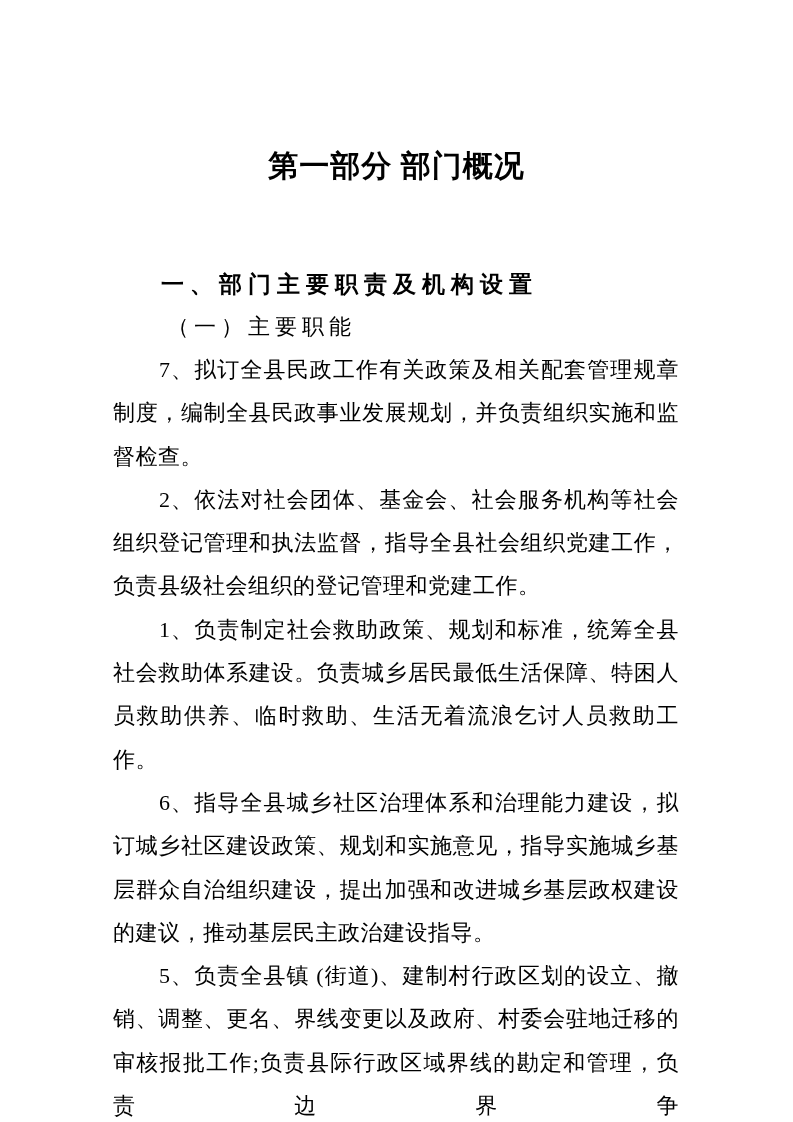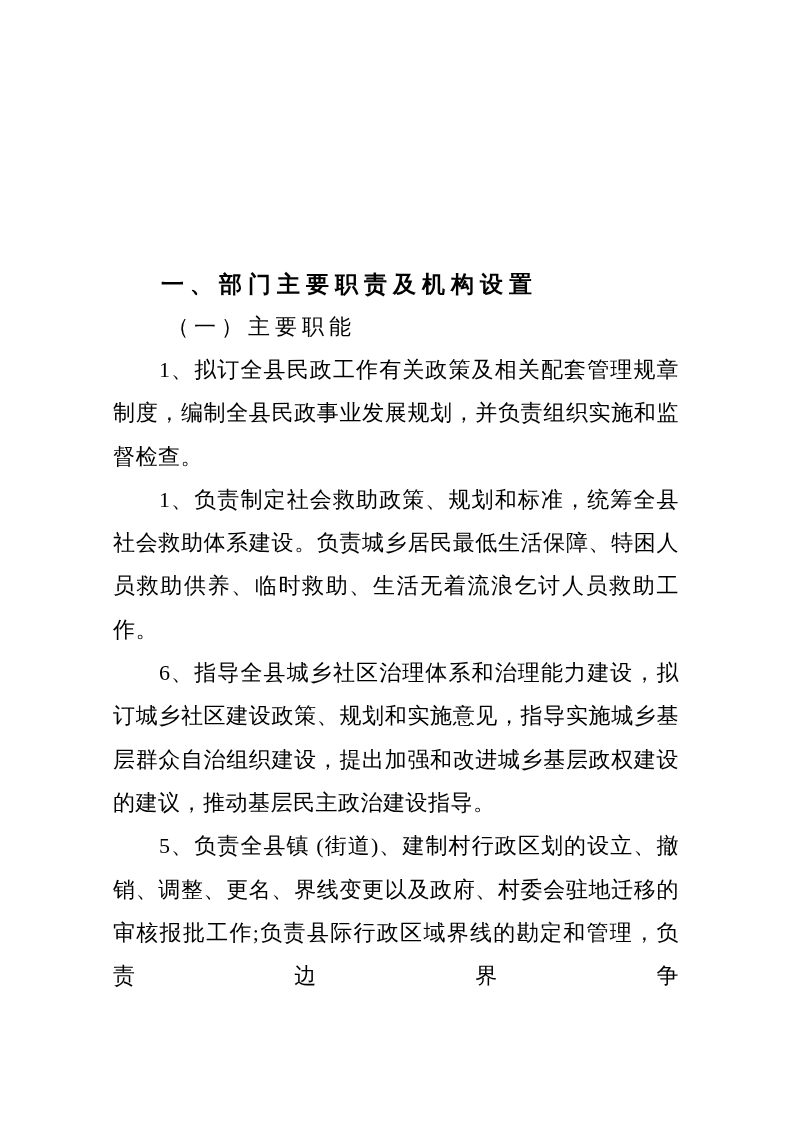--- a/index.html
+++ b/index.html
@@ -71,24 +71,26 @@
     font-family: "Liberation Serif", serif;
   }
   .body-text p.continues {
     text-align-last: justify;
   }
 </style>
 </head>
 <body>
 
 <div class="page">
+  <h1 class="doc-title">第一部分 部门概况</h1>
 
   <h2 class="section-heading">一、部门主要职责及机构设置</h2>
 
   <h3 class="subsection-heading">（一）主要职能</h3>
 
   <div class="body-text">
-    <p>1、拟订全县民政工作有关政策及相关配套管理规章制度，编制全县民政事业发展规划，并负责组织实施和监督检查。</p>
+    <p>7、拟订全县民政工作有关政策及相关配套管理规章制度，编制全县民政事业发展规划，并负责组织实施和监督检查。</p>
+    <p>2、依法对社会团体、基金会、社会服务机构等社会组织登记管理和执法监督，指导全县社会组织党建工作，负责县级社会组织的登记管理和党建工作。</p>
     <p>1、负责制定社会救助政策、规划和标准，统筹全县社会救助体系建设。负责城乡居民最低生活保障、特困人员救助供养、临时救助、生活无着流浪乞讨人员救助工作。</p>
     <p>6、指导全县城乡社区治理体系和治理能力建设，拟订城乡社区建设政策、规划和实施意见，指导实施城乡基层群众自治组织建设，提出加强和改进城乡基层政权建设的建议，推动基层民主政治建设指导。</p>
     <p class="continues">5、负责全县镇 (街道)、建制村行政区划的设立、撤销、调整、更名、界线变更以及政府、村委会驻地迁移的审核报批工作;负责县际行政区域界线的勘定和管理，负责边界争</p>
   </div>
 </div>
 
 </body></html>

